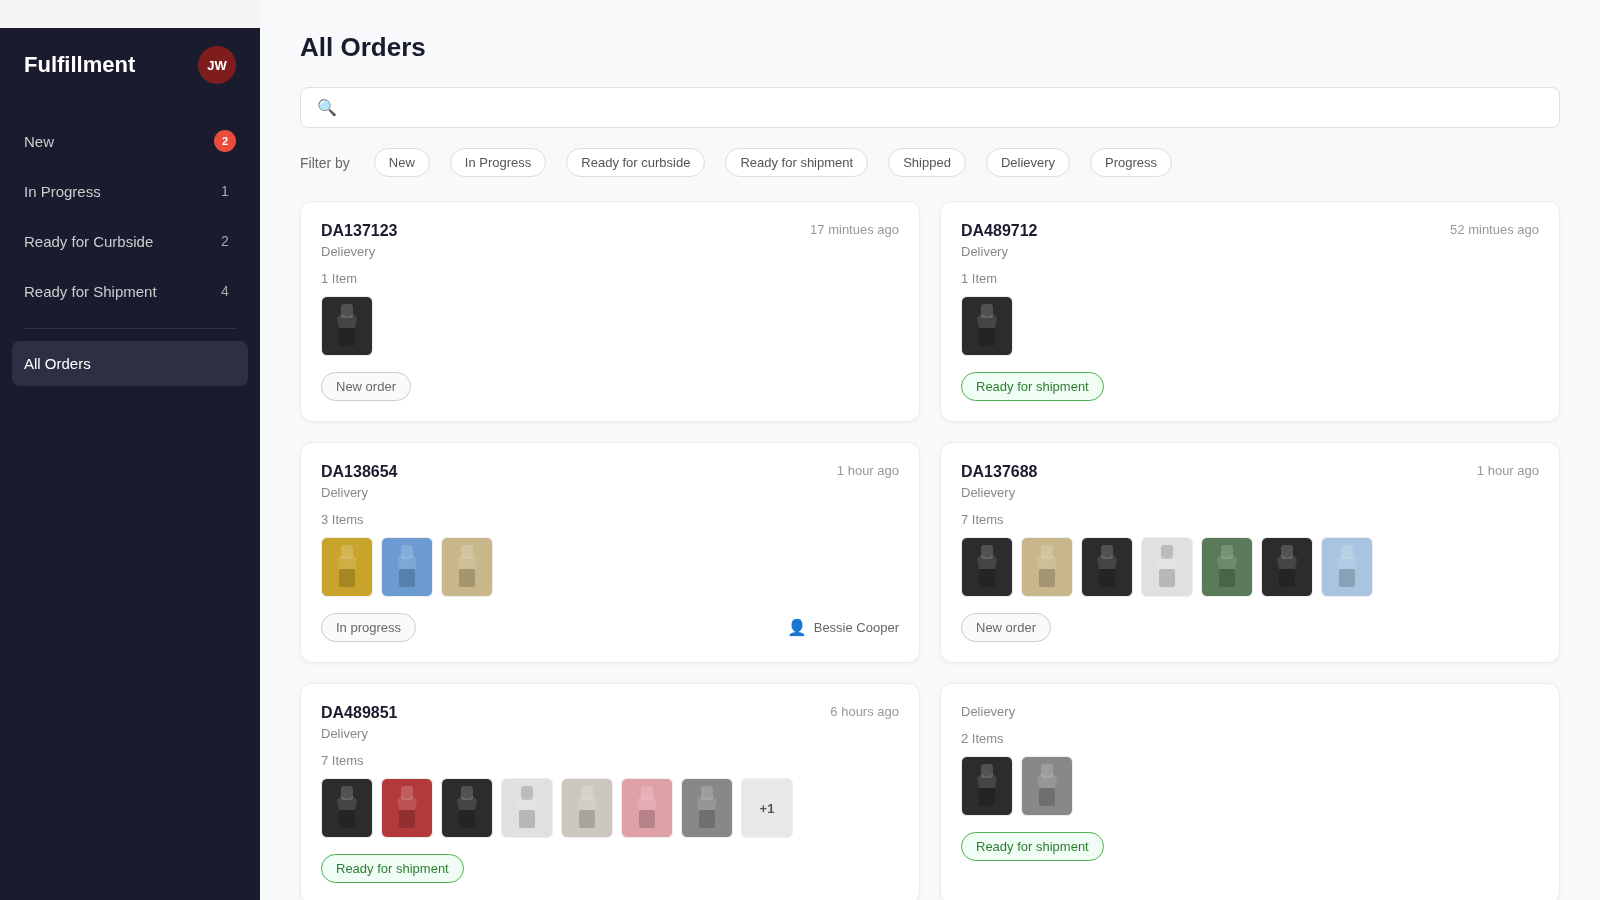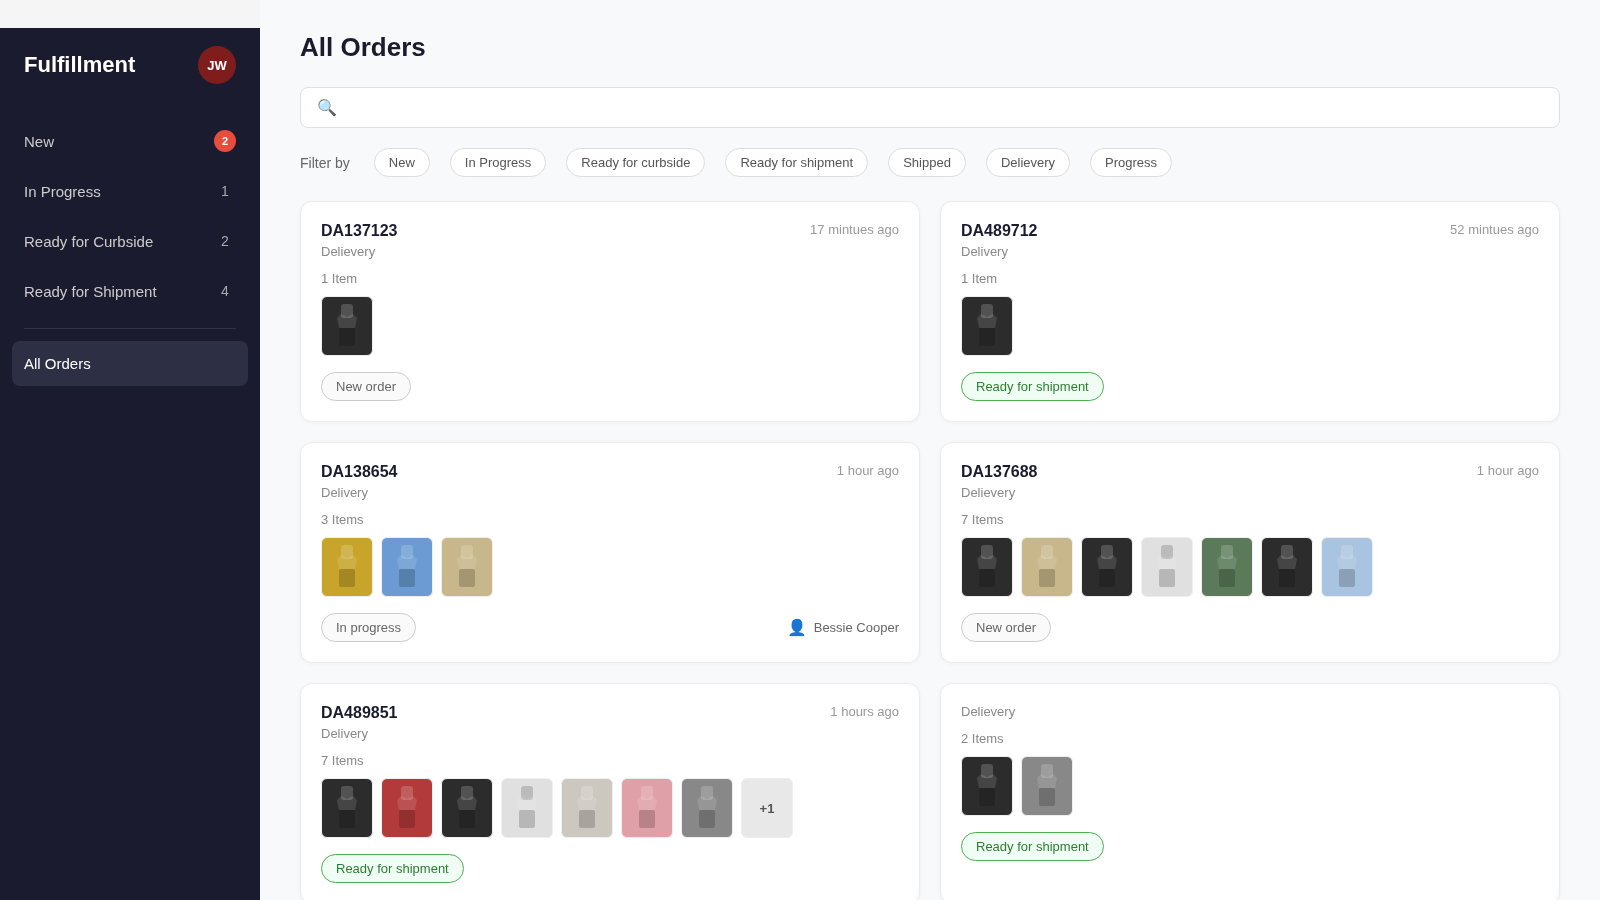--- a/index.html
+++ b/index.html
@@ -398,21 +398,21 @@
       </svg>
     </div>
         </div>
     <div class="order-card-footer">
           <span class="status-badge gray">New order</span>
         </div>
   </div>
       <div class="order-card">
     <div class="order-card-header">
       <span class="order-id">DA489851</span>
-      <span class="order-time">1 hours ago</span>
+      <span class="order-time">6 hours ago</span>
     </div>
     <div class="order-type">Delivery</div>
     <div class="order-items-label">7 Items</div>
     <div class="order-images">
           <div class="order-img" style="background:#2c2c2c;">
       <svg width="28" height="44" viewBox="0 0 28 44" fill="none" xmlns="http://www.w3.org/2000/svg">
         <rect x="8" y="0" width="12" height="14" rx="3" fill="rgba(255,255,255,0.18)"></rect>
         <path d="M4 14 L8 10 L14 13 L20 10 L24 14 L22 24 L6 24 Z" fill="rgba(255,255,255,0.12)"></path>
         <rect x="6" y="24" width="16" height="18" rx="2" fill="rgba(0,0,0,0.18)"></rect>
       </svg>

